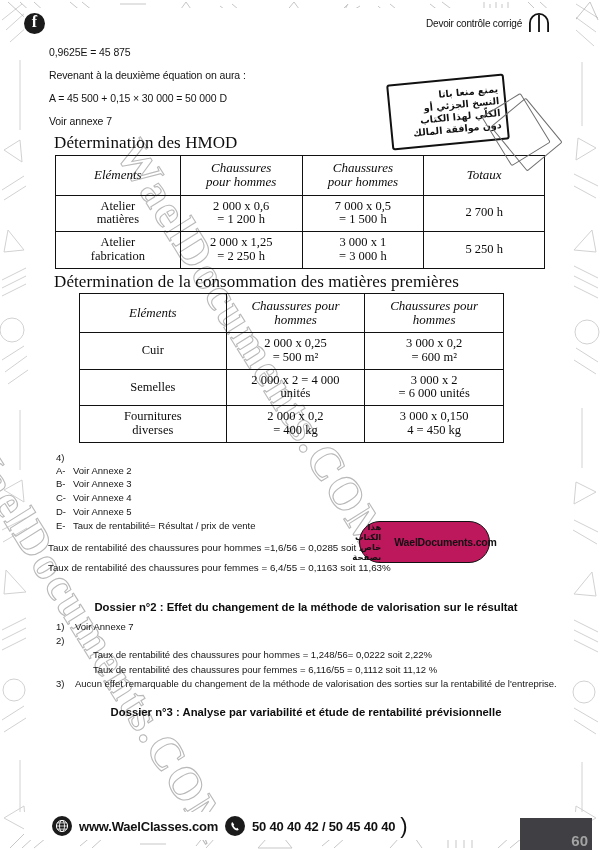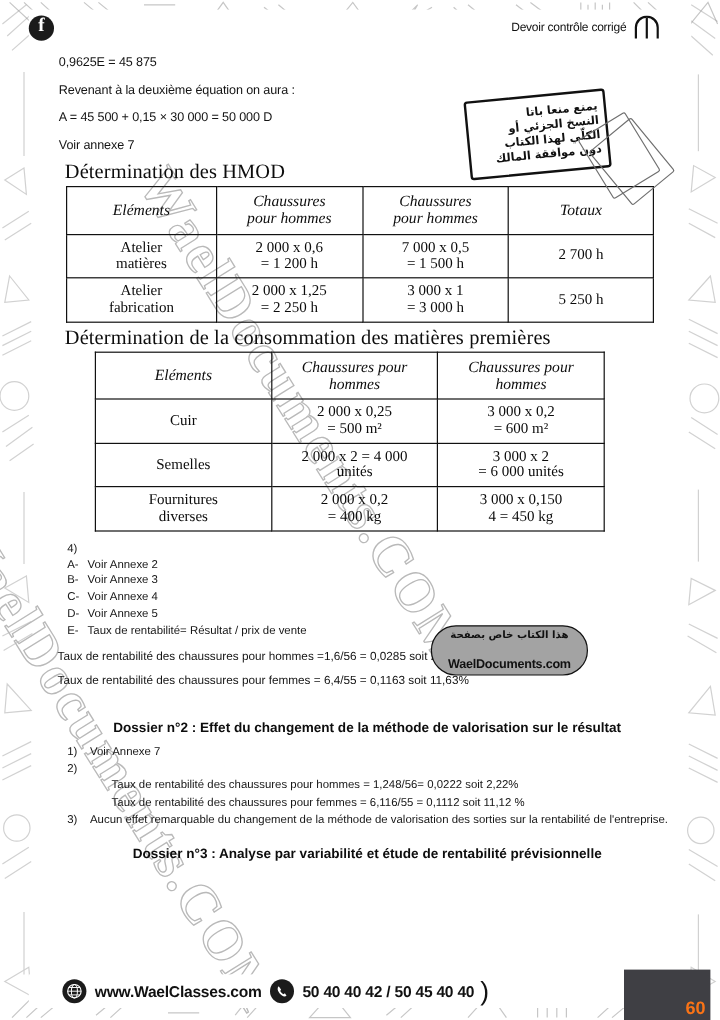--- a/index.html
+++ b/index.html
@@ -207,23 +207,23 @@
     margin: 9px 0 0 14px;
   }
 
   
   .oval-stamp {
     position: absolute;
     left: 359px; top: 521px;
     width: 131px; height: 42px;
     border: 1.8px solid #111;
     border-radius: 21px;
-    background: #a3a3a3;
+    background: #be185d;
     z-index: 5;
-    display: flex; flex-direction: column;
+    display: flex; flex-direction: row;
     align-items: center; justify-content: center;
     gap: 13px;
   }
   .oval-ar {
     direction: rtl;
     font-family: "DejaVu Sans", sans-serif;
     font-weight: bold; font-size: 8.5px; color: #111;
   }
   .oval-en {
     font-weight: bold; font-size: 10.5px; color: #111;
@@ -269,23 +269,23 @@
   }
   .ft-phone { font-size: 13px; font-weight: bold; color: #111; letter-spacing: -.2px; }
   .ft-paren {
     font-size: 22px; color: #111; font-weight: normal;
     margin-left: -2px; line-height: 1;
   }
 
   .page-num {
     position: absolute;
     right: 8px; bottom: 0px;
-    width: 72px; height: 42px;
+    width: 72px; height: 32px;
     background: #3f3f44;
-    color: #f97316;
+    color: #a3a3a3;
     display: flex; align-items: flex-end; justify-content: flex-end;
     padding: 0 4px 1px 0;
     font-size: 15px; font-weight: bold;
     z-index: 6;
   }
 </style>
 </head>
 <body>
 
 <div id="page">

